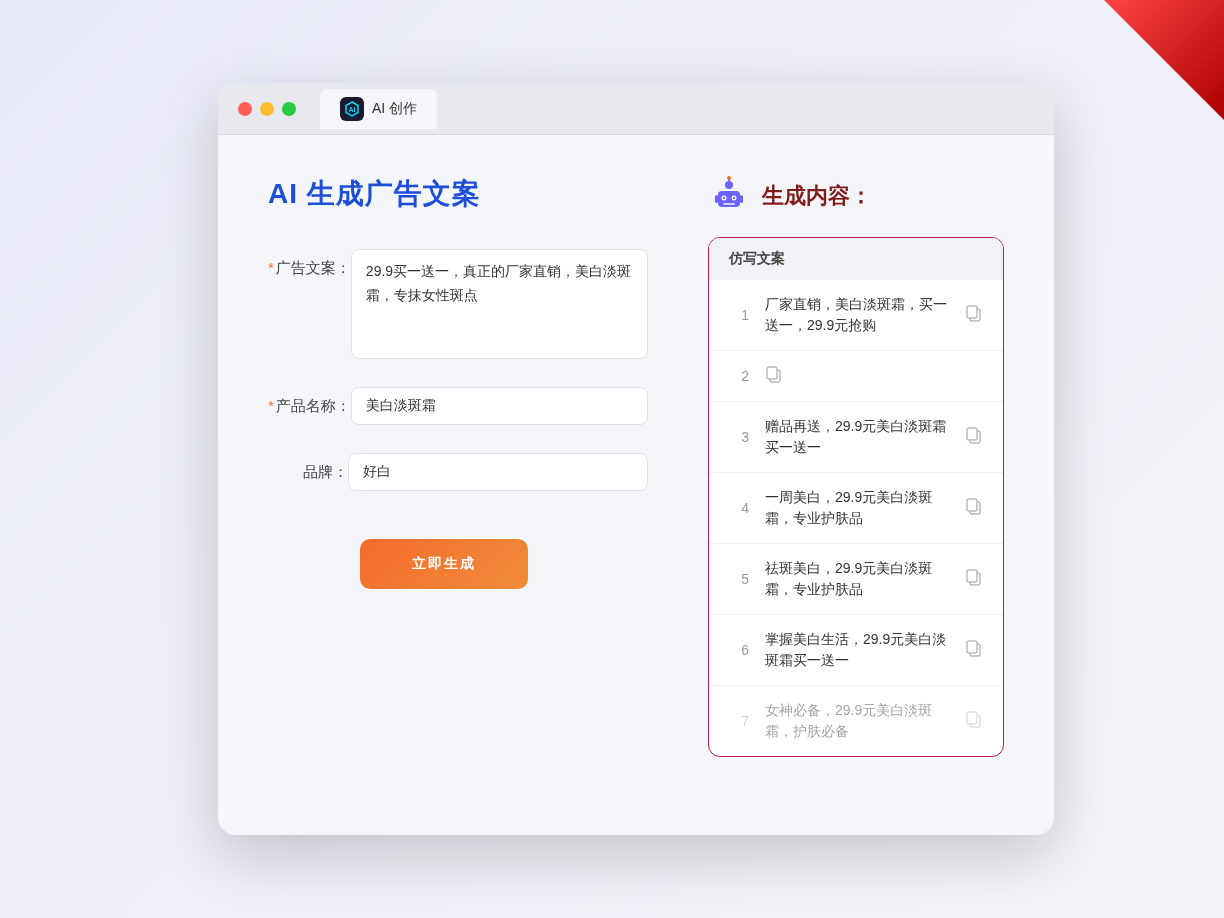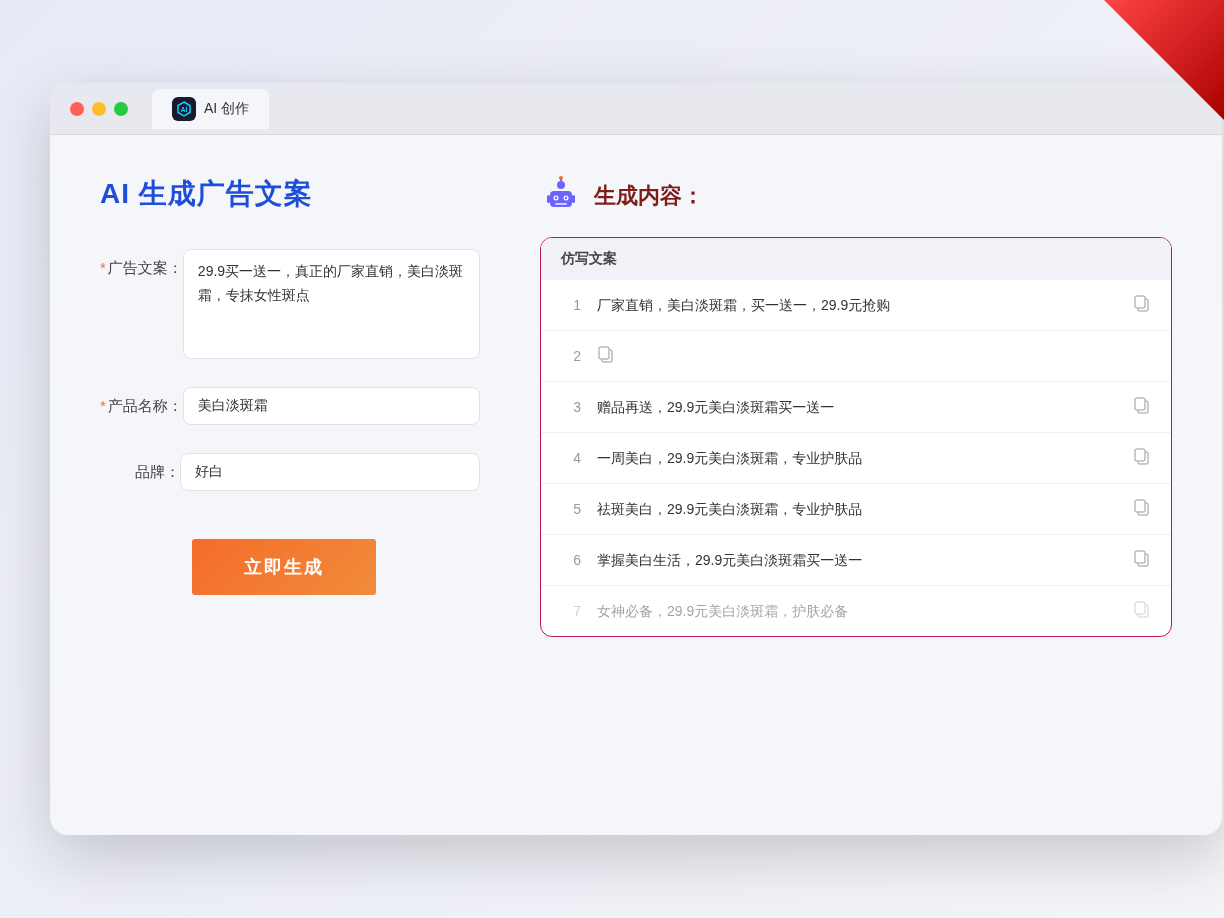--- a/index.html
+++ b/index.html
@@ -6,21 +6,21 @@
     body {
       background: linear-gradient(135deg, #e8eaf6 0%, #f3f4f8 100%);
       min-height: 918px;
       display: flex;
       align-items: center;
       justify-content: center;
       font-family: -apple-system, 'PingFang SC', 'Microsoft YaHei', sans-serif;
     }
 
     .browser-window {
-      width: 1172px;
+      width: 836px;
       background: #f5f6fa;
       border-radius: 18px;
       box-shadow: 0 20px 60px rgba(0,0,0,0.18);
       overflow: hidden;
       margin-left: 48px;
     }
 
     .browser-titlebar {
       background: #e8e9ee;
       height: 52px;
@@ -124,23 +124,23 @@
 
     textarea.form-input {
       height: 110px;
       line-height: 1.7;
     }
 
     .generate-btn {
       background: linear-gradient(135deg, #f56c2a, #f08c3a);
       color: white;
       border: none;
-      border-radius: 3px;
+      border-radius: 10px;
       padding: 16px 52px;
-      font-size: 18px;
+      font-size: 14px;
       font-weight: 600;
       cursor: pointer;
       margin-top: 20px;
       margin-left: 92px;
       letter-spacing: 2px;
     }
 
     
     .right-panel {
       flex: 1;

